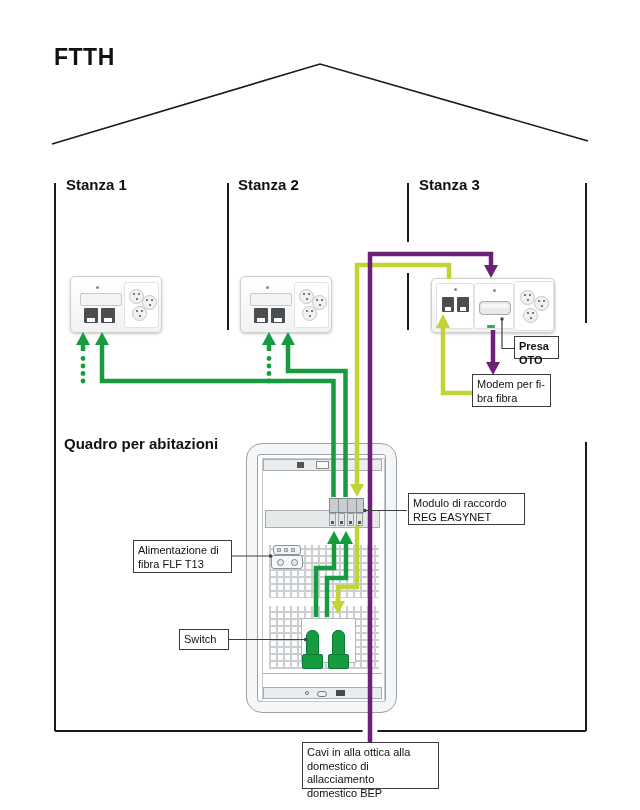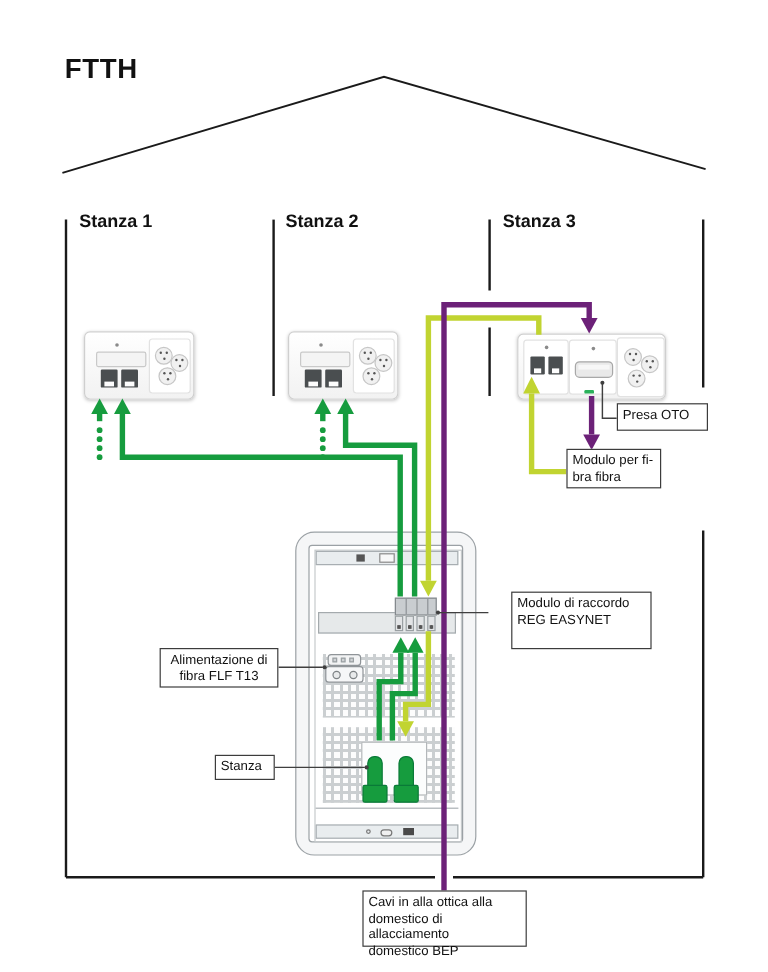--- a/index.html
+++ b/index.html
@@ -88,20 +88,21 @@
       <path d="M586 183 V323 M586 442 V731" stroke-width="2"></path>
 
       <path d="M55 731 H362.5 M377.5 731 H586" stroke-width="2.2"></path>
     </g>
   </svg>
 
   <div class="abs ftth-title">FTTH</div>
   <div class="abs room-title" style="left:66px;">Stanza 1</div>
   <div class="abs room-title" style="left:238px;">Stanza 2</div>
   <div class="abs room-title" style="left:419px;">Stanza 3</div>
+  <div class="abs panel-title">Quadro per abitazioni</div>
 
   <div class="abs outlet" style="left:70px;top:276px;width:90px;height:55px;">
     <div class="screw-dot" style="left:25px;top:9px;"></div>
     <div class="label-window" style="left:9px;top:16px;width:40px;height:11px;"></div>
     <div class="rj45" style="left:13px;top:31px;width:14px;height:15px;">
         <span class="tab"></span>
       </div>
     <div class="rj45" style="left:30px;top:31px;width:14px;height:15px;">
         <span class="tab"></span>
       </div>
@@ -298,37 +299,37 @@
         <circle cx="305.5" cy="639.5" r="1.7" stroke="none"></circle>
       <path d="M232 556 H269" fill="none"></path>
         <circle cx="270.5" cy="556" r="1.7" stroke="none"></circle>
       <path d="M407 510.5 H366" fill="none"></path>
         <circle cx="365" cy="510.5" r="1.7" stroke="none"></circle>
       <path d="M514 348.5 L502 348.5 L502 320" fill="none"></path>
         <circle cx="502" cy="319" r="1.7" stroke="none"></circle>
     </g>
   </svg>
 
-  <div class="abs lbox" style="left:514px;top:336px;width:76px;height:23px;">
+  <div class="abs lbox" style="left:514px;top:336px;width:45px;height:23px;font-weight:bold;">
     <div>Presa OTO</div>
   </div>
   <div class="abs lbox" style="left:472px;top:374px;width:79px;height:33px;">
-    <div>Modulo per fi-</div>
+    <div>Modem per fi-</div>
     <div>bra fibra</div>
   </div>
-  <div class="abs lbox" style="left:426px;top:493px;width:117px;height:48px;">
+  <div class="abs lbox" style="left:408px;top:493px;width:117px;height:32px;">
     <div>Modulo di raccordo</div>
     <div>REG EASYNET</div>
   </div>
-  <div class="abs lbox" style="left:133px;top:540px;width:99px;height:33px;text-align:center;">
+  <div class="abs lbox" style="left:133px;top:540px;width:99px;height:33px;">
     <div>Alimentazione di</div>
     <div>fibra FLF T13</div>
   </div>
   <div class="abs lbox" style="left:179px;top:629px;width:50px;height:21px;">
-    <div>Stanza</div>
+    <div>Switch</div>
   </div>
   <div class="abs lbox" style="left:302px;top:742px;width:137px;height:47px;">
     <div>Cavi in alla ottica alla</div>
     <div>domestico di allacciamento</div>
     <div>domestico BEP</div>
   </div>
 
 </div>
 
 </body></html>

